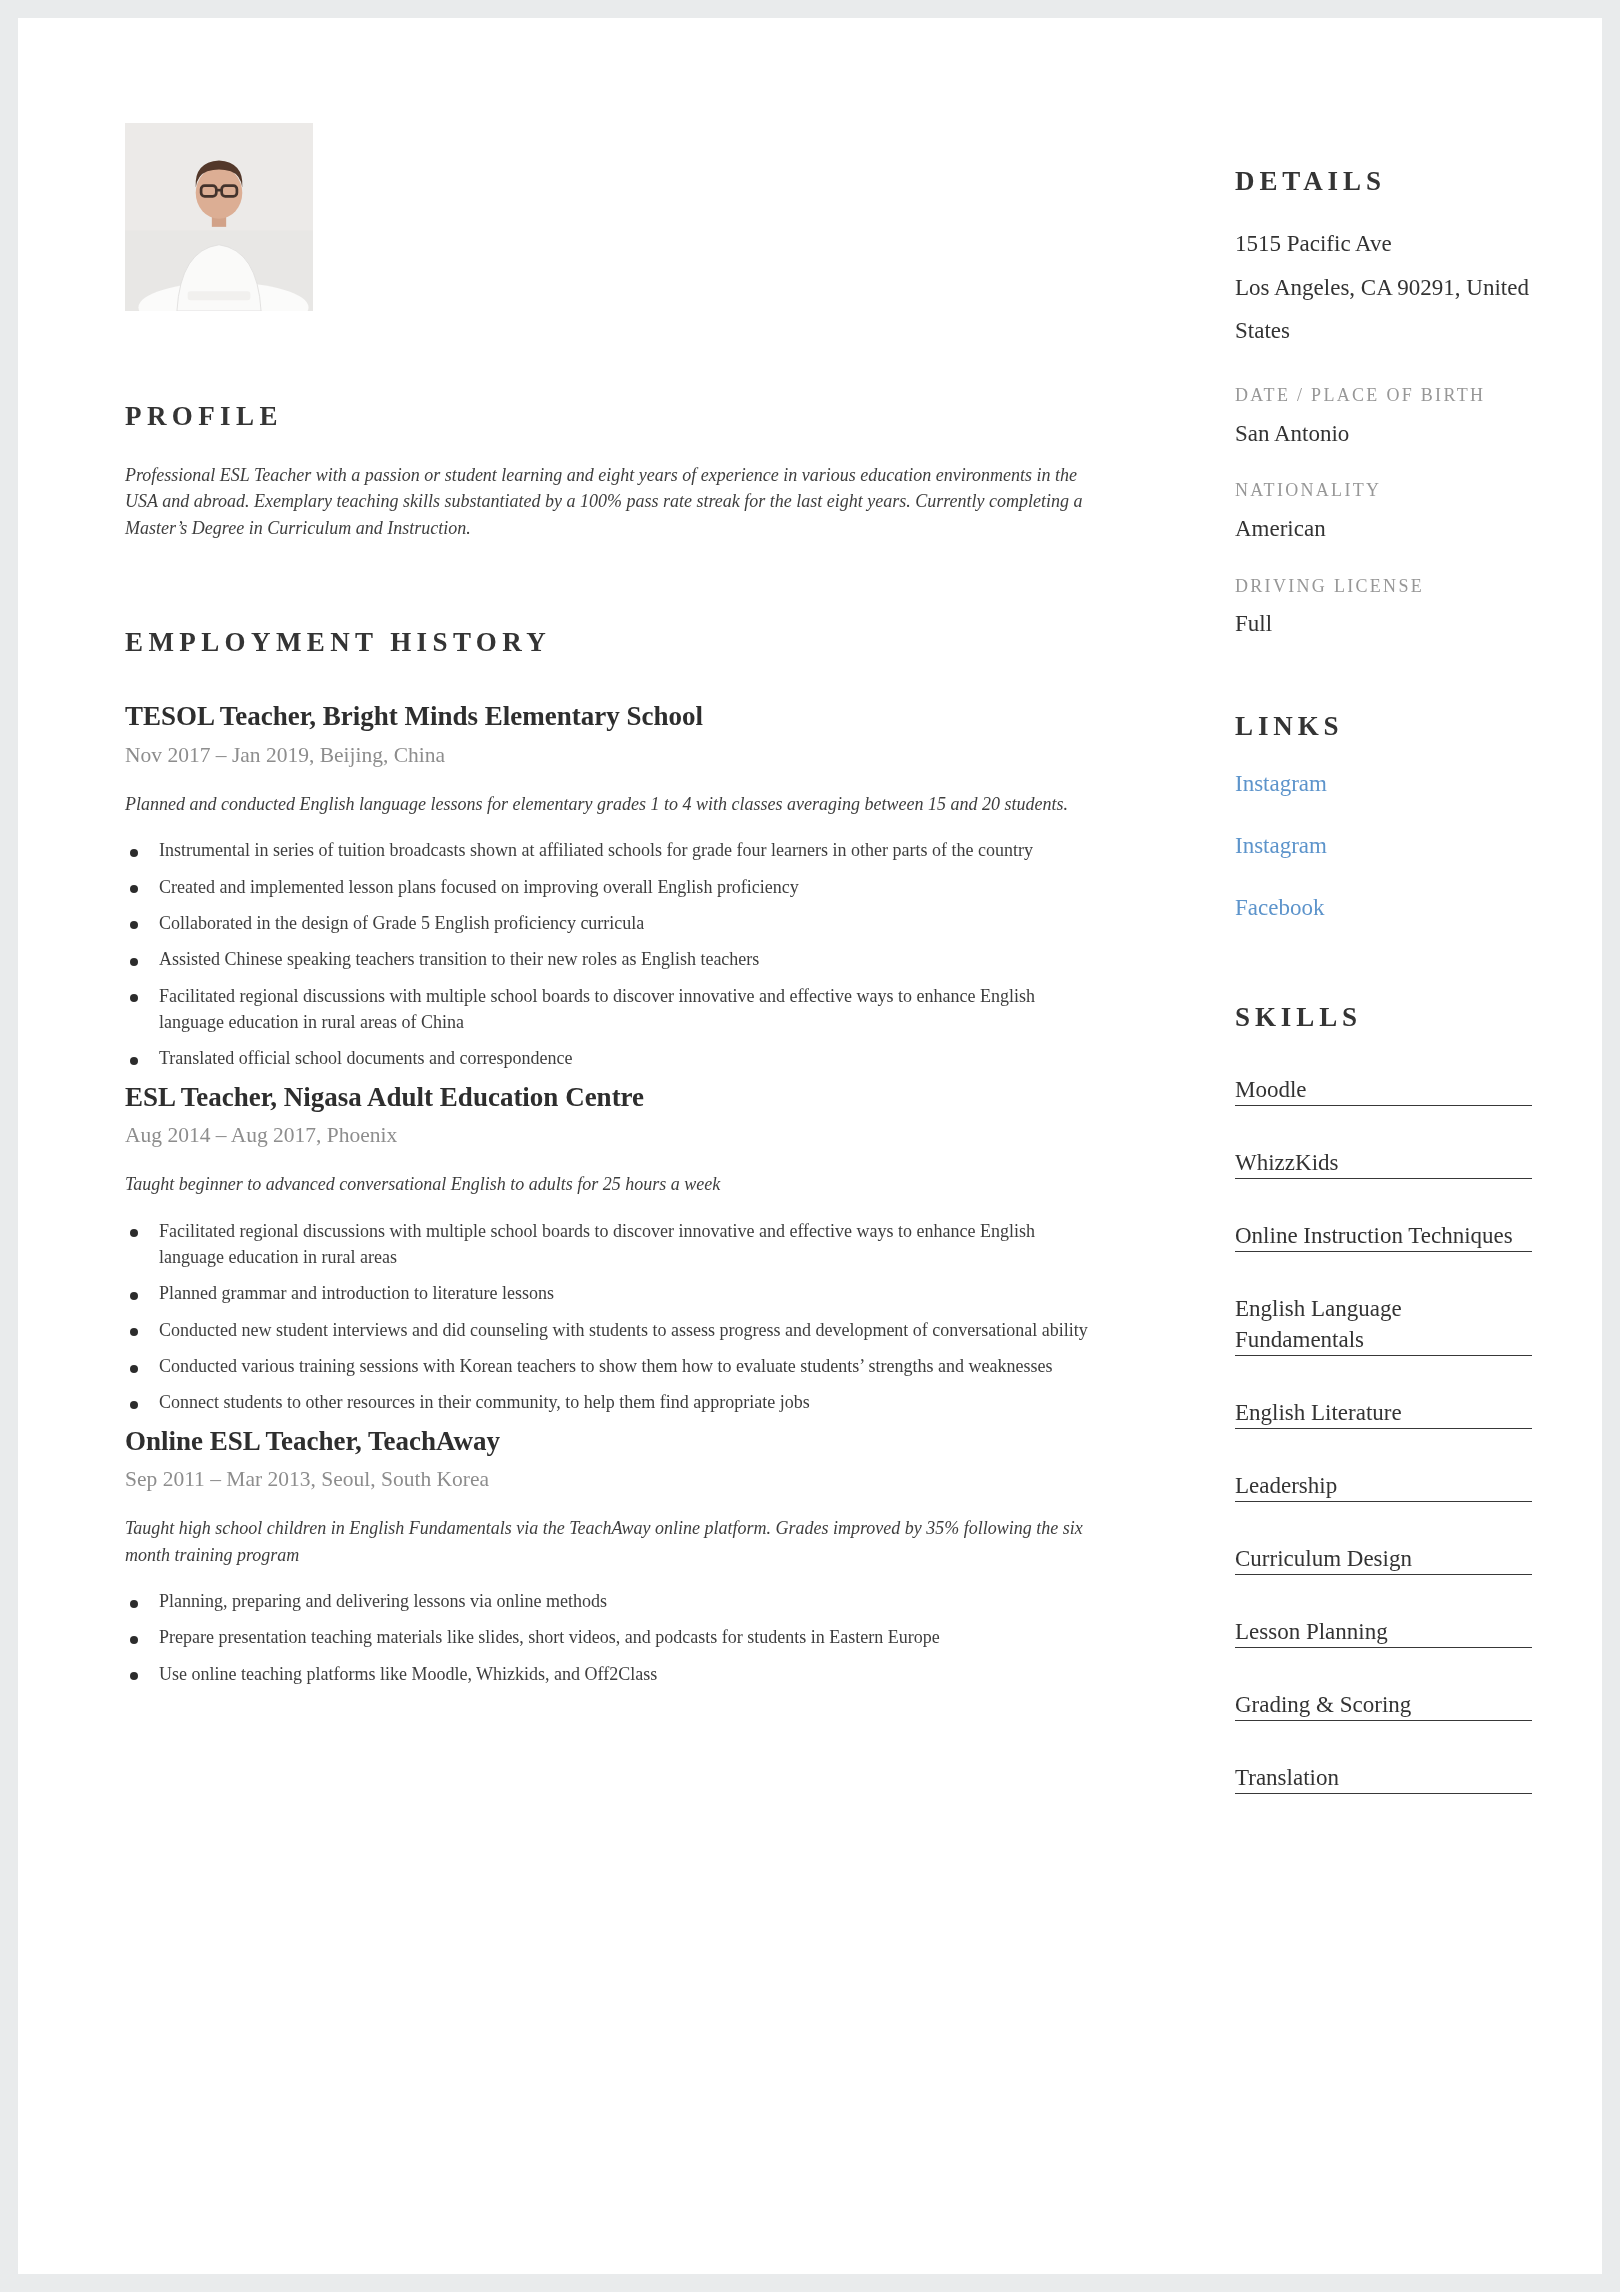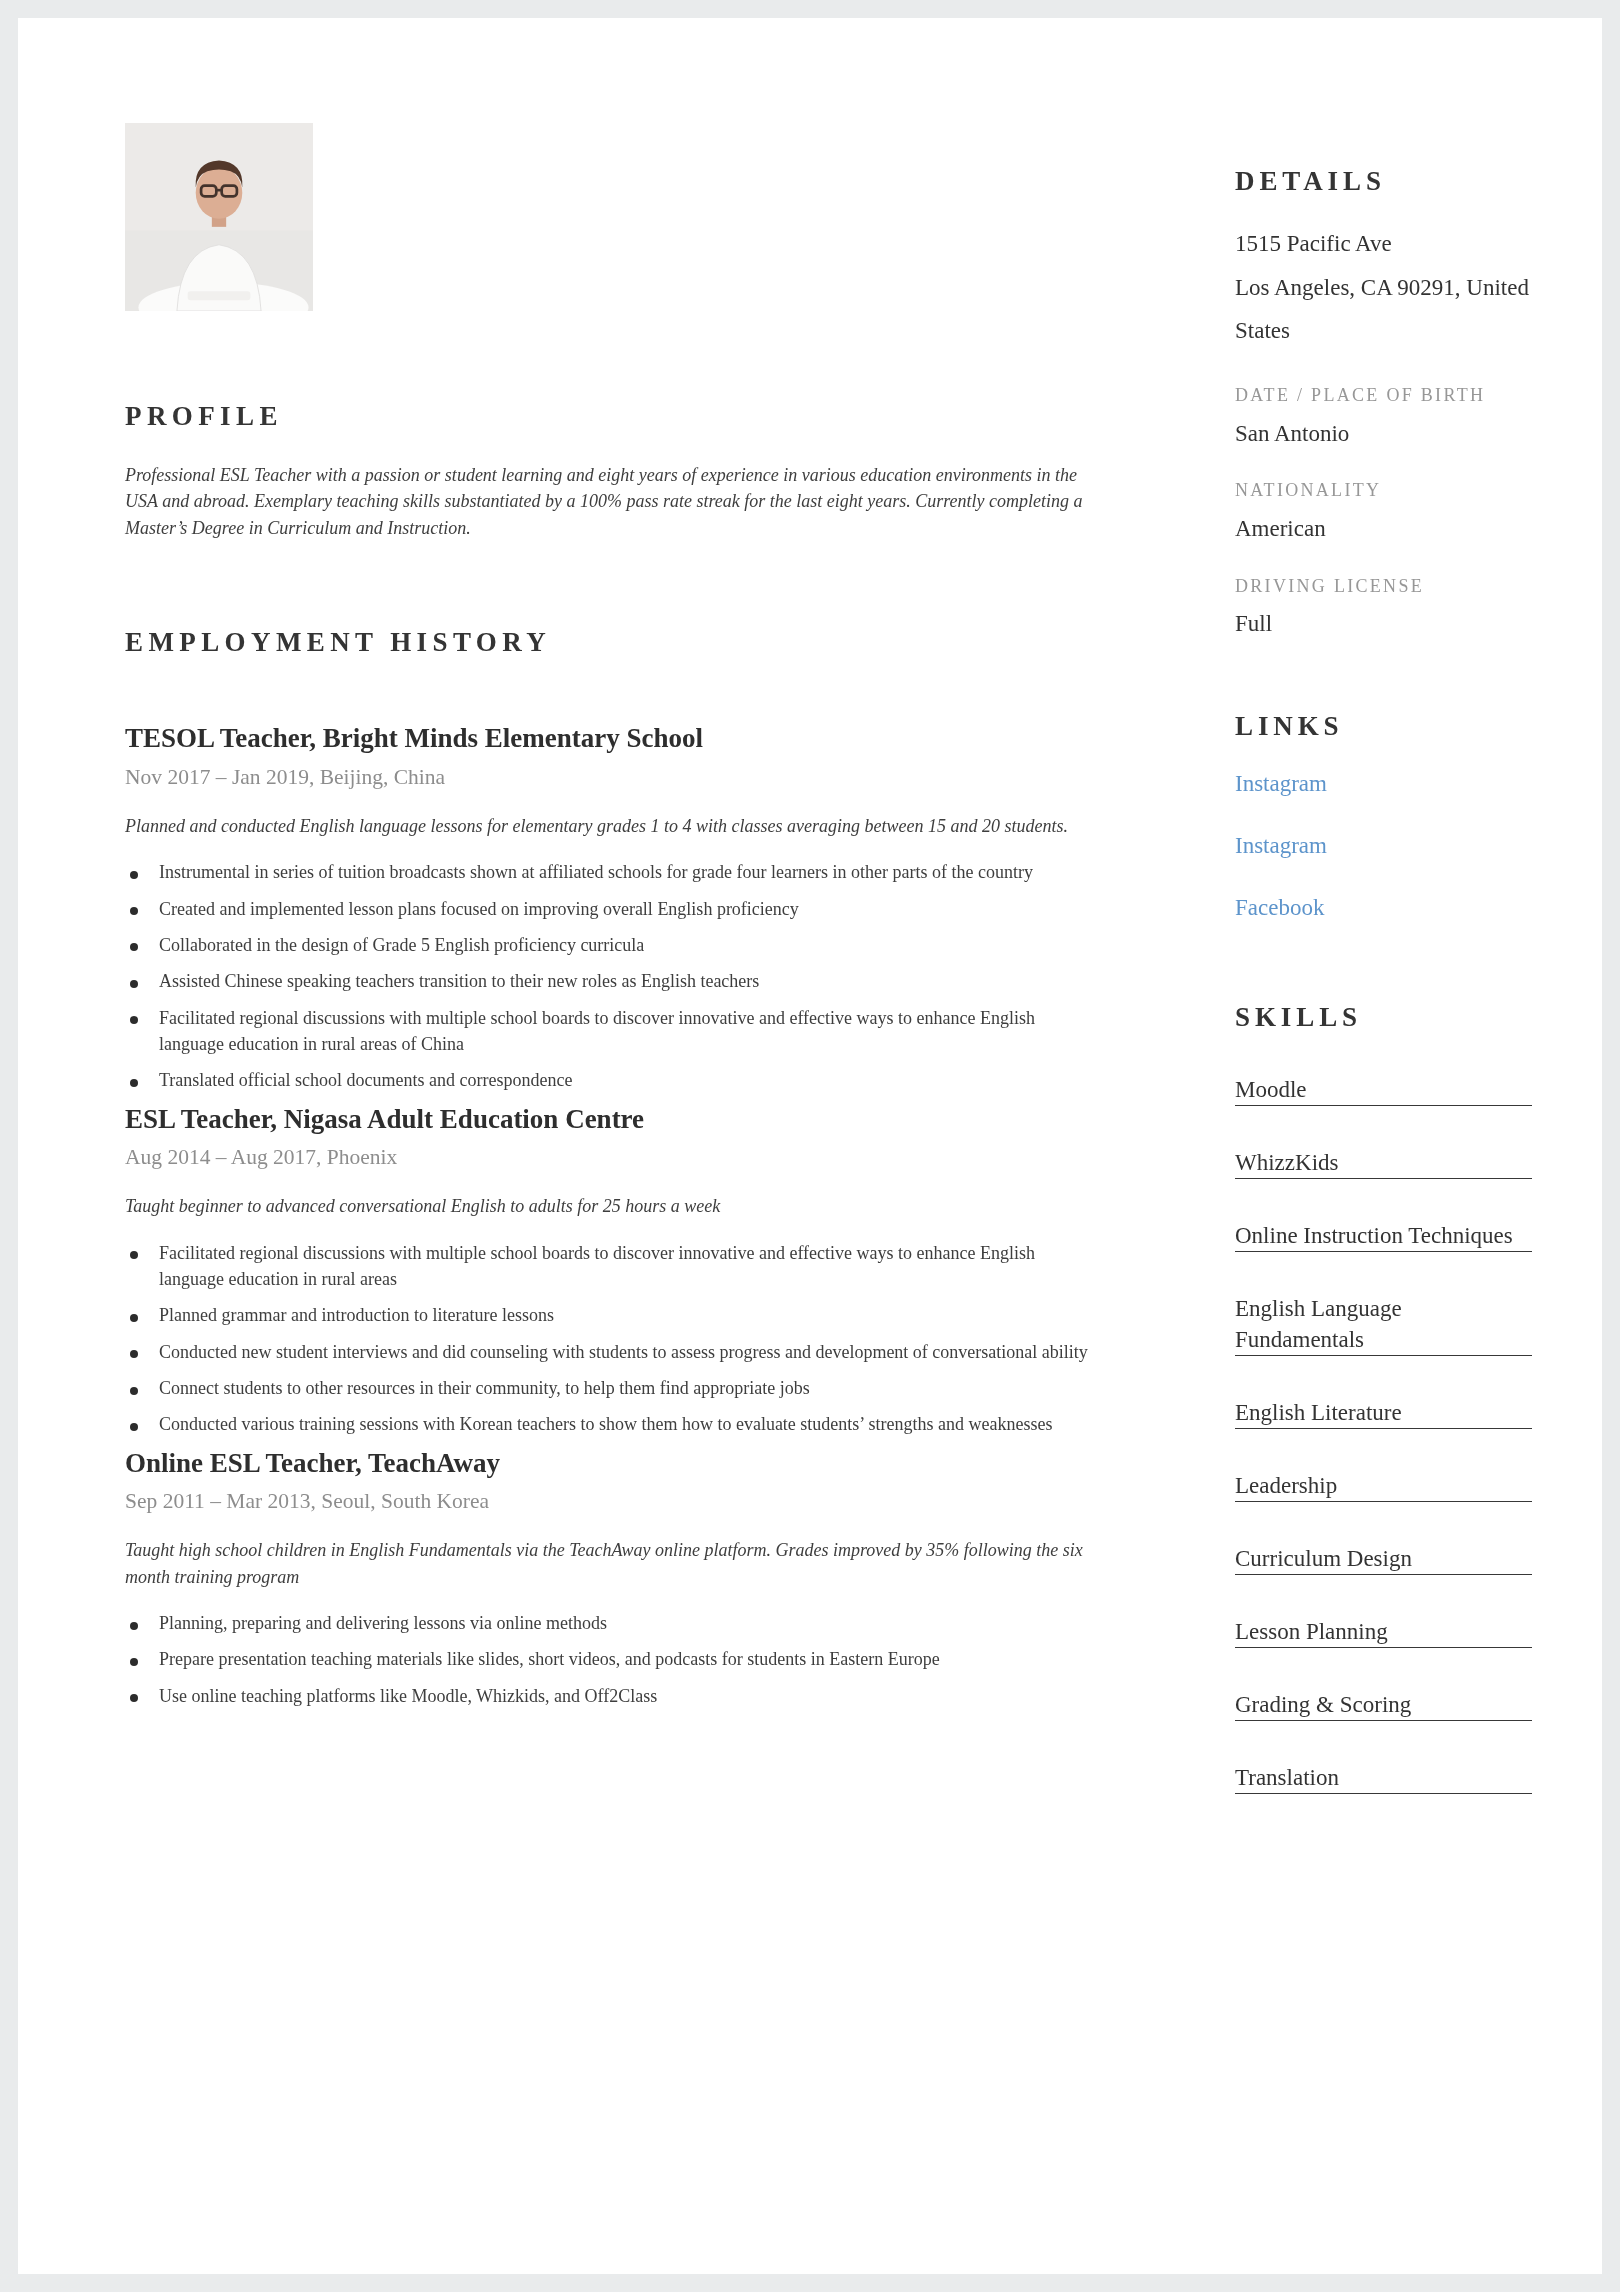--- a/index.html
+++ b/index.html
@@ -70,21 +70,21 @@
   }
   .italic { font-style: italic; }
 
   
   .profile .section-title { margin-bottom: 30px; }
   .profile p { margin: 0; }
 
   
   .employment { margin-top: 86px; }
   .job { }
-  .job:first-of-type { margin-top: 65px; }
+  .job:first-of-type { margin-top: 43px; }
   .job-title {
     margin: 0;
     font-size: 27px;
     font-weight: 700;
     color: #2e2e2e;
   }
   .job-dates {
     margin: 10.7px 0 0 0;
     font-size: 21.5px;
     color: var(--muted, #8d8d8d);
@@ -195,22 +195,22 @@
           </article>
 
           <article class="job">
             <h3 class="job-title">ESL Teacher, Nigasa Adult Education Centre</h3>
             <p class="job-dates">Aug 2014 – Aug 2017, Phoenix</p>
             <p class="job-summary body-text italic">Taught beginner to advanced conversational English to adults for 25 hours a week</p>
             <ul class="bullets body-text">
               <li>Facilitated regional discussions with multiple school boards to discover innovative and effective ways to enhance English language education in rural areas</li>
               <li>Planned grammar and introduction to literature lessons</li>
               <li>Conducted new student interviews and did counseling with students to assess progress and development of conversational ability</li>
+              <li>Conducted various training sessions with Korean teachers to show them how to evaluate students’ strengths and weaknesses</li>
               <li>Connect students to other resources in their community, to help them find appropriate jobs</li>
-              <li>Conducted various training sessions with Korean teachers to show them how to evaluate students’ strengths and weaknesses</li>
             </ul>
           </article>
 
           <article class="job">
             <h3 class="job-title">Online ESL Teacher, TeachAway</h3>
             <p class="job-dates">Sep 2011 – Mar 2013, Seoul, South Korea</p>
             <p class="job-summary body-text italic">Taught high school children in English Fundamentals via the TeachAway online platform. Grades improved by 35% following the six month training program</p>
             <ul class="bullets body-text">
               <li>Planning, preparing and delivering lessons via online methods</li>
               <li>Prepare presentation teaching materials like slides, short videos, and podcasts for students in Eastern Europe</li>

